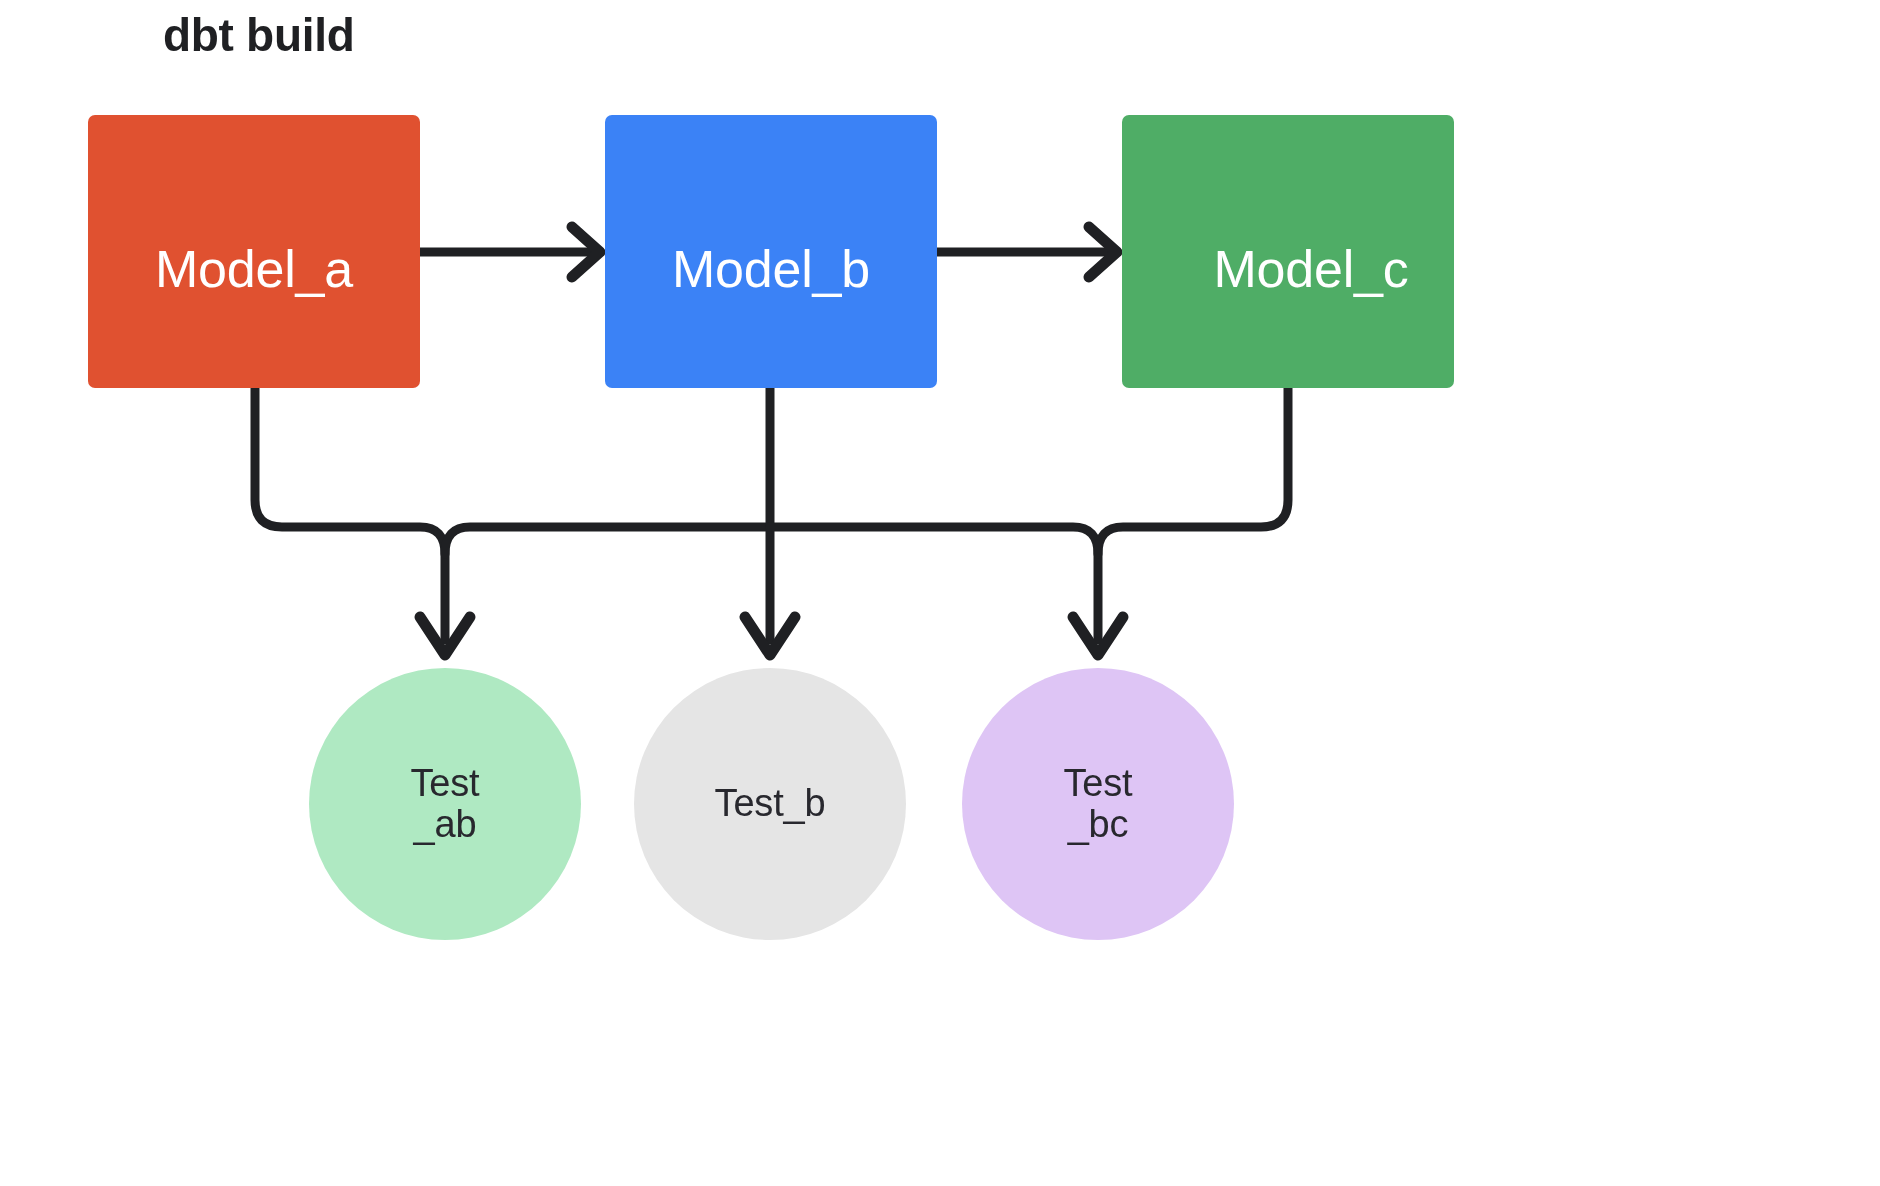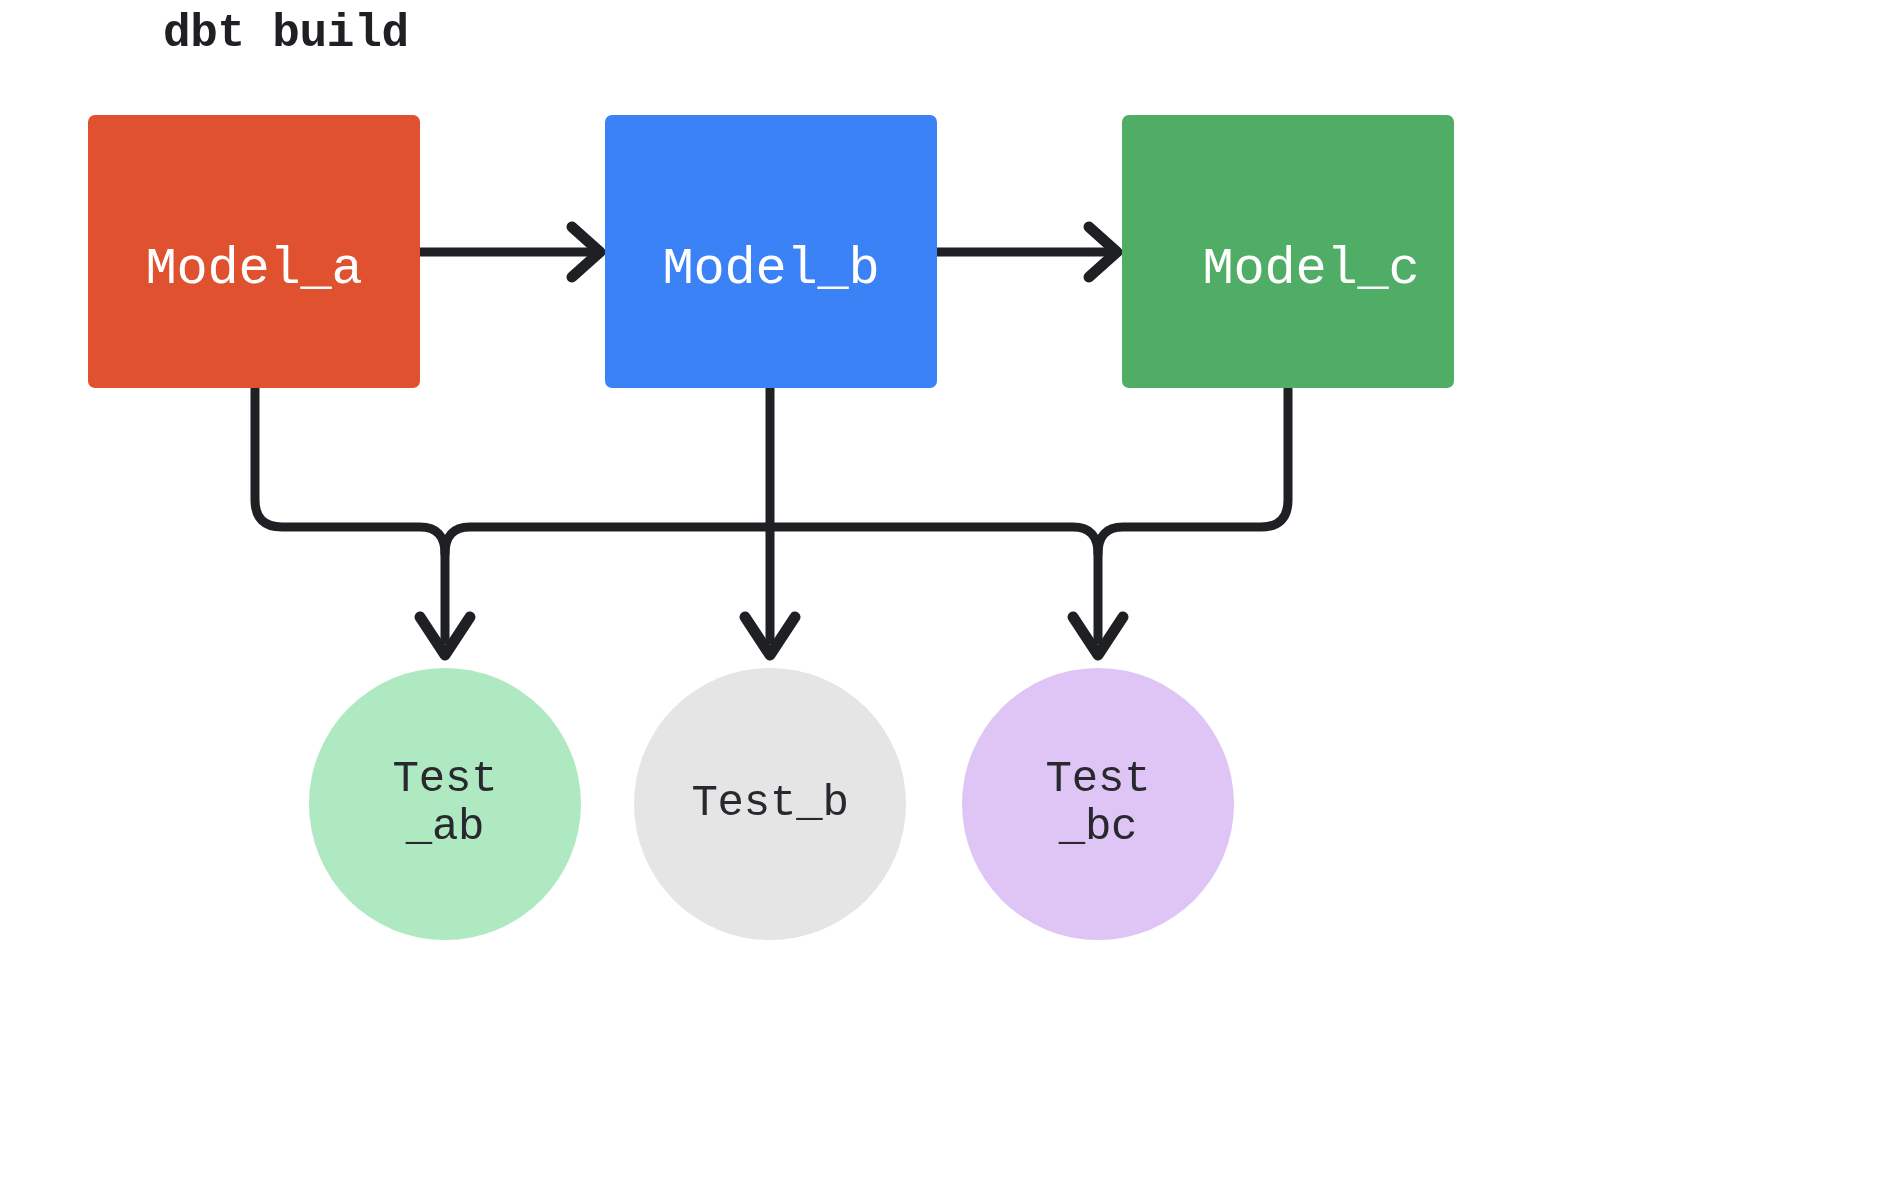--- a/index.html
+++ b/index.html
@@ -11,21 +11,20 @@
   body {
     font-family: "Liberation Sans", sans-serif;
     -webkit-font-smoothing: antialiased;
   }
   #canvas {
     position: relative;
     width: 1880px;
     height: 1186px;
     background: #ffffff;
     overflow: hidden;
-    font-family: Liberation Mono, monospace;
   }
   #diagram-svg {
     position: absolute;
     left: 0;
     top: 0;
     width: 1880px;
     height: 1186px;
   }
   .title-text {
     position: absolute;
@@ -61,21 +60,21 @@
     position: absolute;
     width: 272px;
     height: 272px;
     border-radius: 50%;
     display: flex;
     align-items: center;
     justify-content: center;
     box-sizing: border-box;
   }
   .test-label {
-    font-size: 44px;
+    font-size: 38px;
     color: #28282e;
     font-weight: 400;
     line-height: 1.08;
     text-align: center;
     white-space: pre-line;
     letter-spacing: -0.2px;
   }
   #model-a { left: 88px;   top: 115px; }
   #model-b { left: 605px;  top: 115px; }
   #model-c { left: 1122px; top: 115px; padding-left: 46px; }

